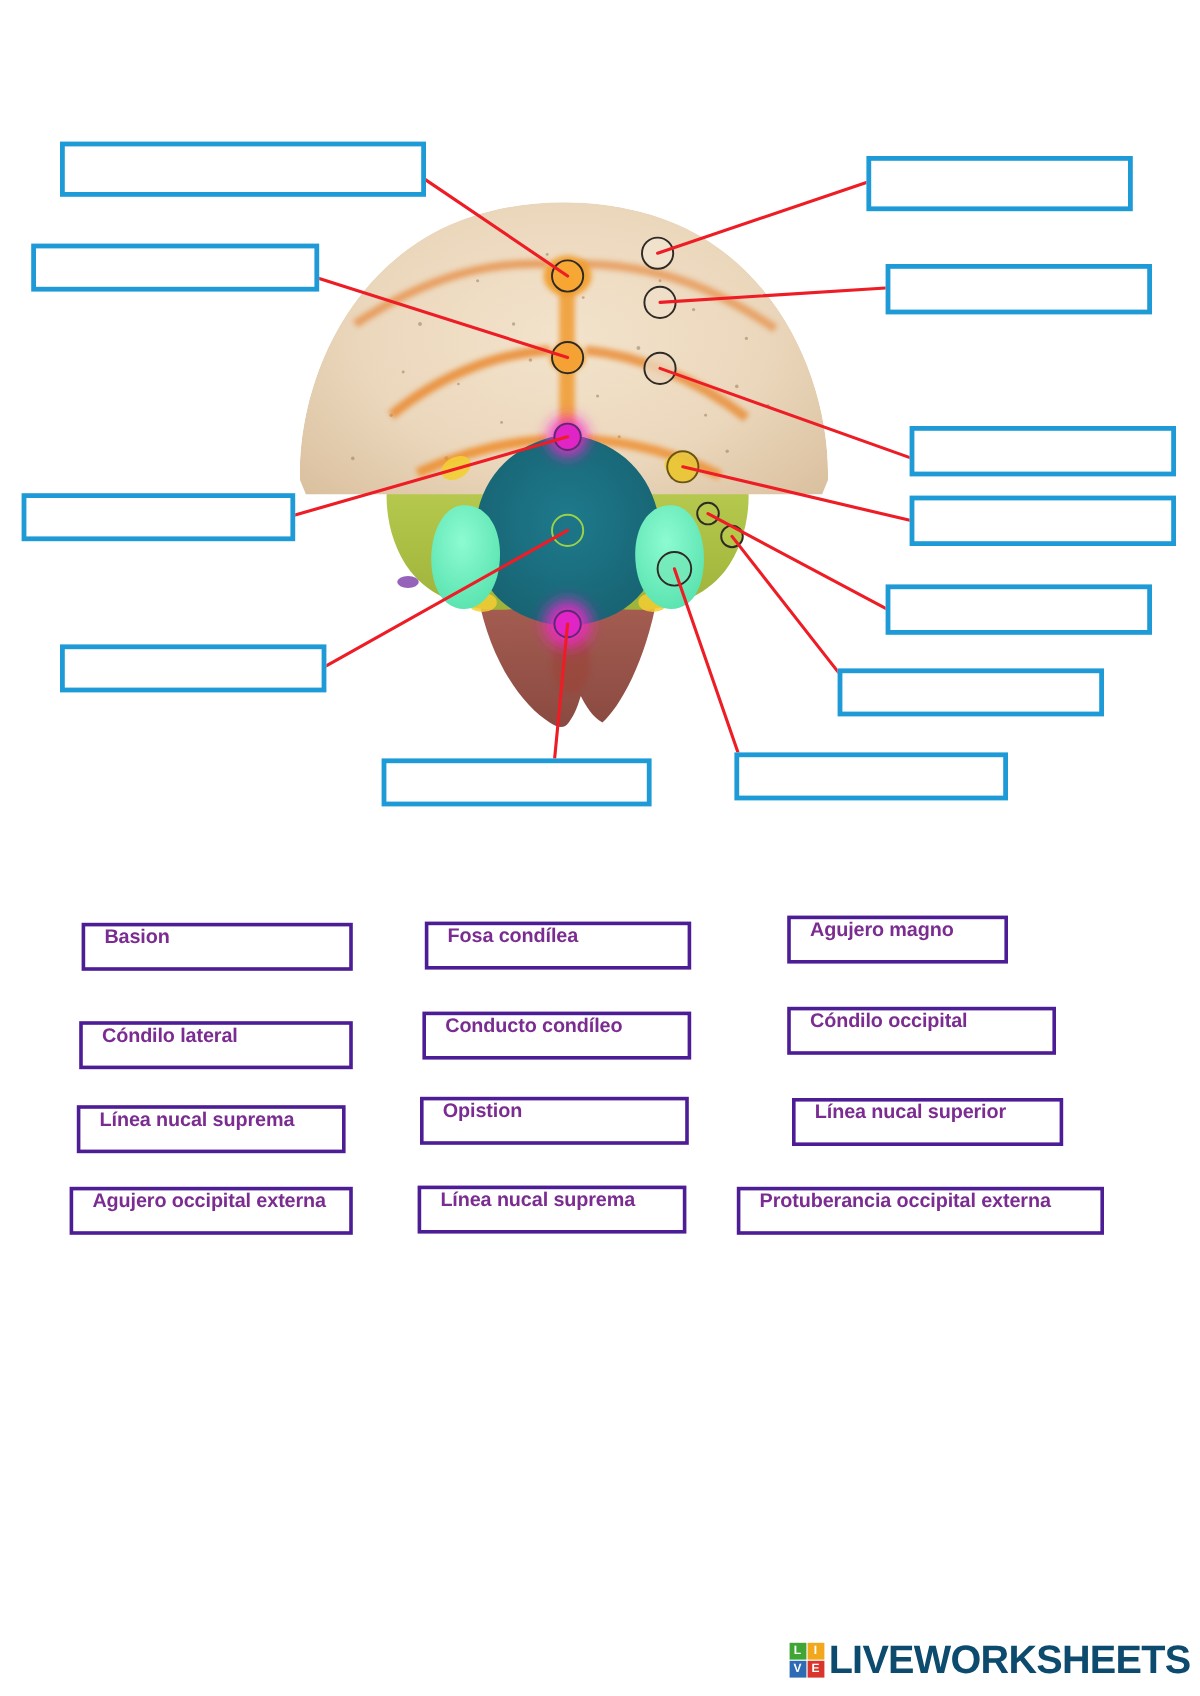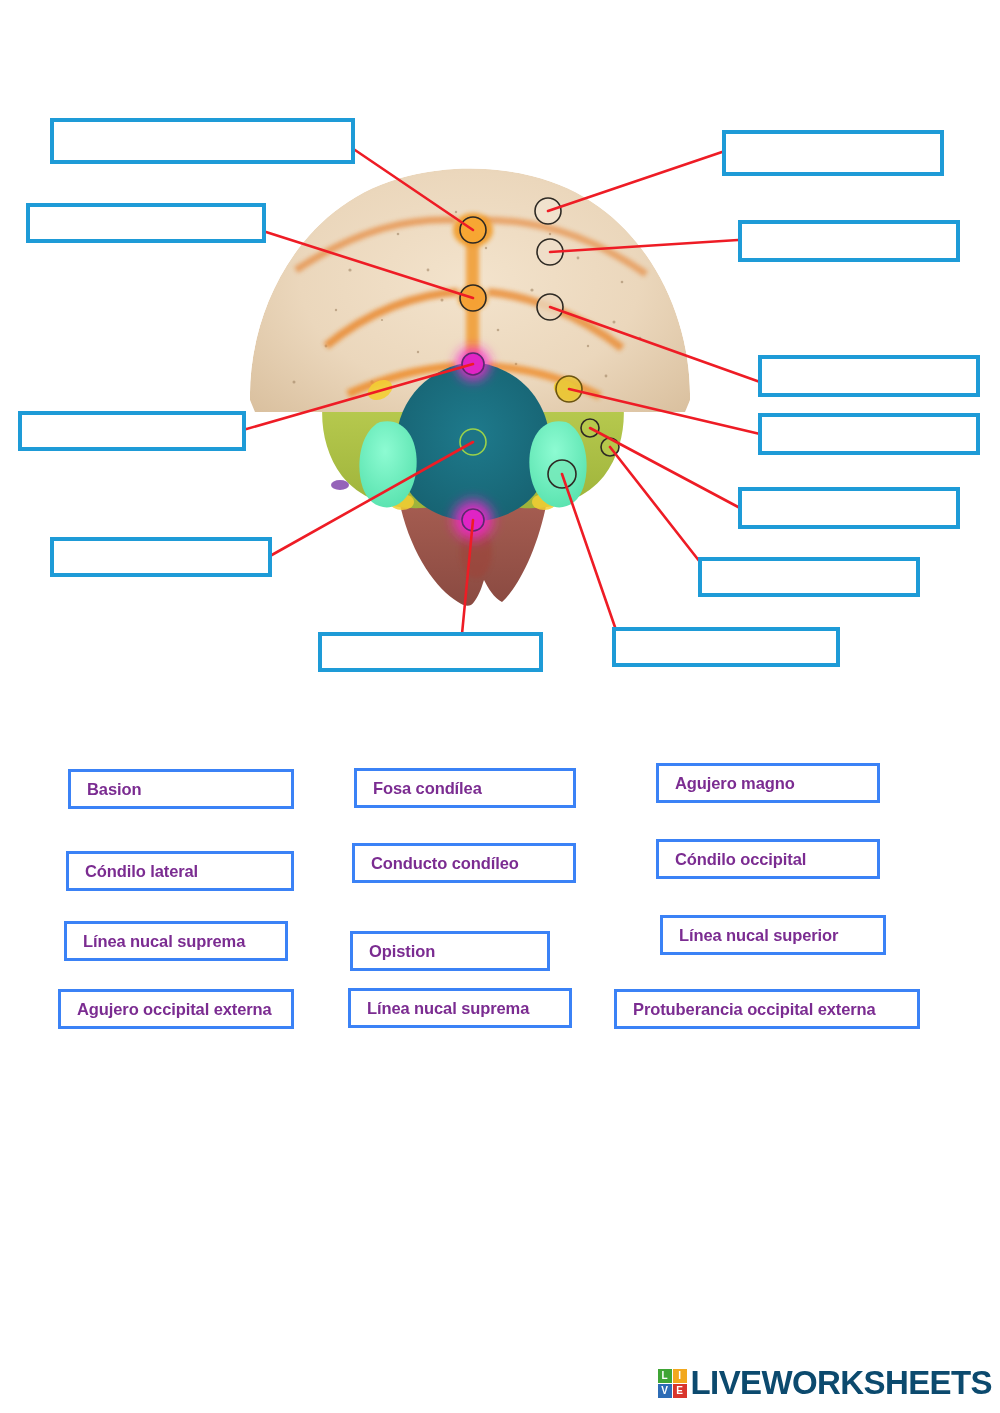--- a/index.html
+++ b/index.html
@@ -58,23 +58,23 @@
     left: 0;
     top: 755px;
     width: 1000px;
     height: 290px;
     z-index: 6;
   }
   .bank-item {
     position: absolute;
     box-sizing: border-box;
     background: #ffffff;
-    border: 3px solid #3b82f6;
+    border: 3px solid #4c1d95;
     display: flex;
-    align-items: center;
+    align-items: flex-start;
     padding-left: 16px;
     height: 40px;
     color: #7B2C91;
     font-weight: bold;
     font-size: 16.5px;
     letter-spacing: -0.1px;
     white-space: nowrap;
   }
 
   
@@ -353,28 +353,28 @@
     <div class="bank-item" style="left:58px;  top:234px; width:236px;">
       <span>Agujero occipital externa</span>
     </div>
 
     <div class="bank-item" style="left:354px; top:13px;  width:222px;">
       <span>Fosa condílea</span>
     </div>
     <div class="bank-item" style="left:352px; top:88px;  width:224px;">
       <span>Conducto condíleo</span>
     </div>
-    <div class="bank-item" style="left:350px; top:176px; width:200px;padding-left:16px;">
+    <div class="bank-item" style="left:350px; top:159px; width:224px;padding-left:16px;">
       <span>Opistion</span>
     </div>
     <div class="bank-item" style="left:348px; top:233px; width:224px;">
       <span>Línea nucal suprema</span>
     </div>
 
-    <div class="bank-item" style="left:656px; top:8px;   width:224px;">
+    <div class="bank-item" style="left:656px; top:8px;   width:184px;">
       <span>Agujero magno</span>
     </div>
     <div class="bank-item" style="left:656px; top:84px;  width:224px;">
       <span>Cóndilo occipital</span>
     </div>
     <div class="bank-item" style="left:660px; top:160px; width:226px;">
       <span>Línea nucal superior</span>
     </div>
     <div class="bank-item" style="left:614px; top:234px; width:306px;">
       <span>Protuberancia occipital externa</span>

